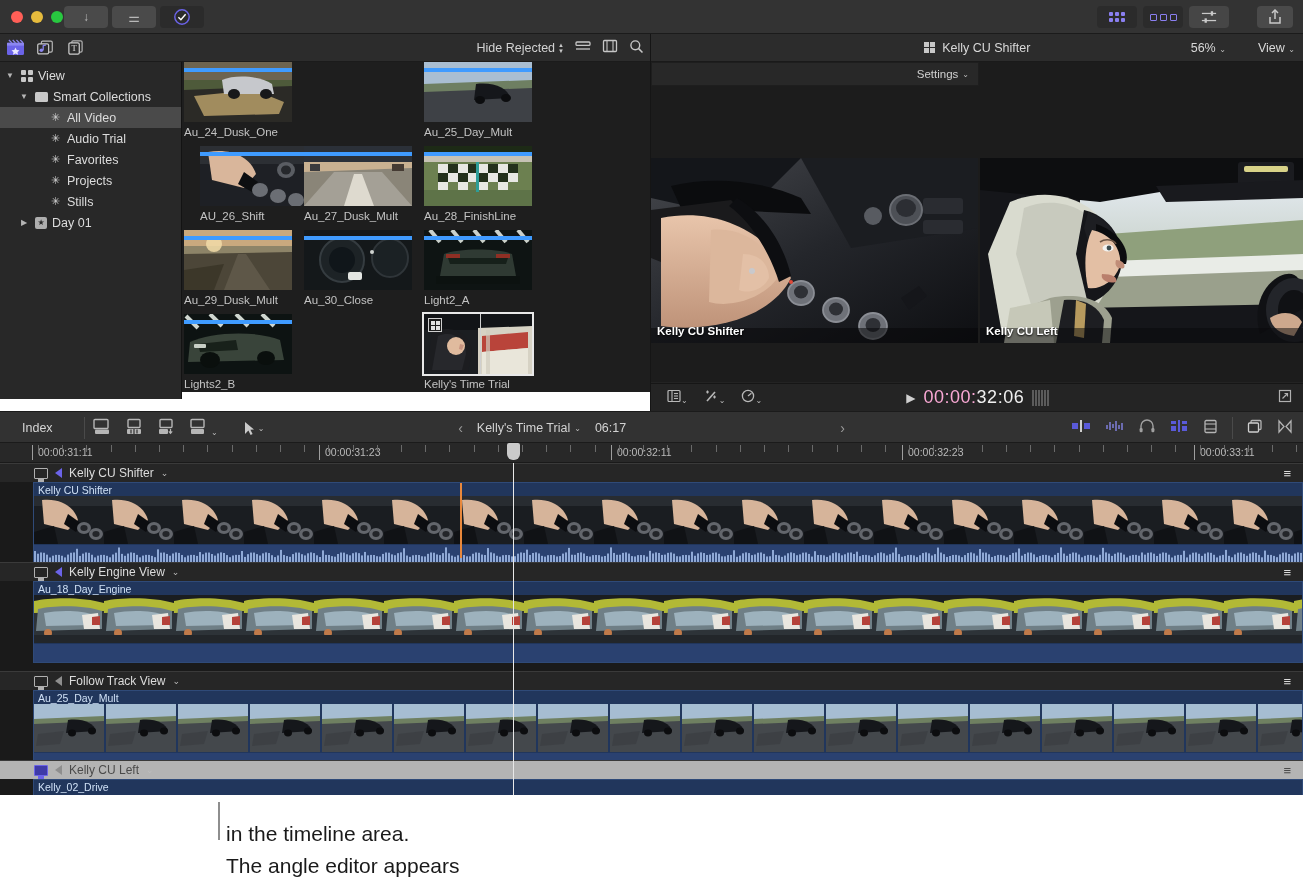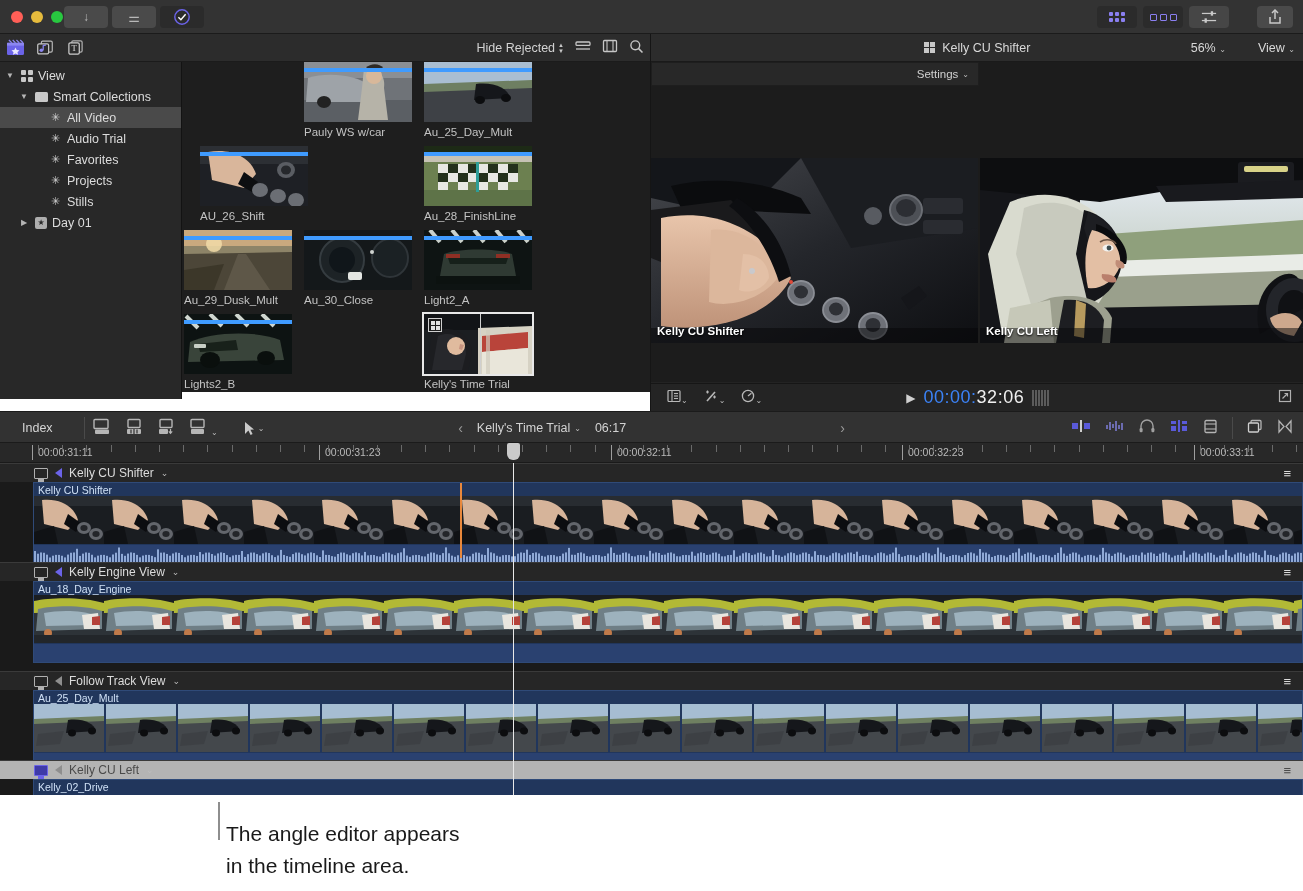--- a/index.html
+++ b/index.html
@@ -106,21 +106,21 @@
   .pane{ position:absolute; top:96px; height:185px; overflow:hidden; }
   .paneL{ left:0; width:327px; background:linear-gradient(160deg,#3a3c40 0%,#23252a 45%,#121316 100%); }
   .paneR{ left:329px; width:324px; background:linear-gradient(200deg,#5c5f55 0%,#3a3d38 40%,#9aa08c 100%); }
   .panelabel{ position:absolute; left:6px; bottom:6px; color:#fff; font-size:11.5px; font-weight:bold;
               text-shadow:0 1px 2px #000; }
   .vbot{ position:absolute; left:0; bottom:0; width:653px; height:28px; background:#242424;
          border-top:1px solid #161616; display:flex; align-items:center; }
   .vbl{ display:flex; gap:16px; align-items:center; padding-left:16px; color:#bdbdbd; font-size:12px; }
   .tcwrap{ position:absolute; left:0; right:0; display:flex; align-items:center; justify-content:center; gap:8px; }
   .tc{ font-family:"Liberation Sans", sans-serif; font-size:18px; letter-spacing:0.5px; }
-  .tc .dim{ color:#3b82f6; } .tc .bright{ color:#f0f0f0; }
+  .tc .dim{ color:#f9a8d4; } .tc .bright{ color:#f0f0f0; }
   .playg{ color:#cfcfcf; font-size:12px; }
   .barcode{ display:flex; gap:1.5px; }
   .barcode i{ width:1.5px; height:16px; background:#5b5b5b; display:block; }
   .vexp{ position:absolute; right:12px; color:#b5b5b5; font-size:12px; }
 
   
   .tlbar{ position:absolute; left:0; top:411px; width:1303px; height:32px;
           background:#323232; border-top:1px solid #1b1b1b; border-bottom:1px solid #1b1b1b; }
   .index{ position:absolute; left:22px; top:0; height:32px; display:flex; align-items:center;
           color:#d5d5d5; font-size:12.5px; }
@@ -321,32 +321,32 @@
         <span>Stills</span>
       </div>
       <div class="srow ind2">
         <span class="disc">▶</span>
         <span class="sqico">★</span>
         <span>Day 01</span>
       </div>
     </div>
 
   <div class="browser" id="browsergrid">
-      <div class="clip" style="left: 122px; top: 0px;">
+      <div class="clip" style="left: 2px; top: 0px;">
         <div class="thumb"><svg width="108" height="60" viewBox="0 0 108 60">
-            <rect width="108" height="60" fill="#6f7378"></rect>
-            <path d="M0 0h108v16H0z" fill="#8b8f94"></path>
-            <path d="M0 38h108v22H0z" fill="#5b5f64"></path>
-            <path d="M4 16 C22 10 52 12 66 24 L68 40 L2 40Z" fill="#9ea3a8"></path>
-            <ellipse cx="20" cy="40" rx="7" ry="6" fill="#222"></ellipse>
-            <path d="M60 6 C74 4 82 14 80 26 L84 58 L54 58 L58 26Z" fill="#b6b3a8"></path>
-            <circle cx="70" cy="14" r="8" fill="#d8b89a"></circle>
-            <path d="M62 6 C66 1 76 1 79 6 L78 10 L63 10Z" fill="#2e2a26"></path>
+            <rect width="108" height="60" fill="#3c3a32"></rect>
+            <path d="M0 0h108v22H0z" fill="#6d6450"></path>
+            <path d="M0 18h108v12H0z" fill="#4e5a3a"></path>
+            <path d="M0 28 L108 24 L108 60 L0 60Z" fill="#2b2a26"></path>
+            <path d="M10 34 L70 28 L100 40 L95 52 L20 54Z" fill="#c9ae72" opacity="0.75"></path>
+            <path d="M38 18 C52 12 76 14 88 22 L90 32 L40 32Z" fill="#c6c8cc"></path>
+            <ellipse cx="50" cy="32" rx="6" ry="5" fill="#17181a"></ellipse>
+            <ellipse cx="82" cy="32" rx="6" ry="5" fill="#17181a"></ellipse>
           </svg><div class="bluebar"></div></div>
-        <div class="cliplabel">Pauly WS w/car</div>
+        <div class="cliplabel">Au_24_Dusk_One</div>
       </div>
       <div class="clip" style="left: 242px; top: 0px;">
         <div class="thumb"><svg width="108" height="60" viewBox="0 0 108 60">
             <rect width="108" height="60" fill="#93a8bd"></rect>
             <path d="M0 0h108v26H0z" fill="#a9bed2"></path>
             <path d="M0 22 L108 18 L108 30 L0 34Z" fill="#6e7f62"></path>
             <path d="M0 30 L108 26 L108 60 L0 60Z" fill="#3e4146"></path>
             <path d="M52 22 C70 20 84 26 86 36 L50 38Z" fill="#15171b"></path>
             <ellipse cx="56" cy="38" rx="5" ry="4" fill="#0c0d0f"></ellipse>
             <ellipse cx="82" cy="36" rx="5" ry="4" fill="#0c0d0f"></ellipse>
@@ -359,20 +359,33 @@
             <path d="M0 0h108v18H0z" fill="#2c2f34"></path>
             <ellipse cx="86" cy="24" rx="9" ry="8" fill="#5a5d63"></ellipse>
             <ellipse cx="86" cy="24" rx="5" ry="4.5" fill="#26282c"></ellipse>
             <path d="M8 6 C30 2 50 10 56 28 L44 42 L12 34Z" fill="#d9b69b"></path>
             <path d="M44 26 L58 36 L52 46 L38 38Z" fill="#0d0e10"></path>
             <ellipse cx="60" cy="44" rx="8" ry="7" fill="#6b6e74"></ellipse>
             <ellipse cx="78" cy="50" rx="8" ry="7" fill="#6b6e74"></ellipse>
             <ellipse cx="96" cy="54" rx="8" ry="7" fill="#6b6e74"></ellipse>
           </svg><div class="bluebar"></div></div>
         <div class="cliplabel">AU_26_Shift</div>
+      </div>
+      <div class="clip" style="left: 122px; top: 84px;">
+        <div class="thumb"><svg width="108" height="60" viewBox="0 0 108 60">
+            <rect width="108" height="60" fill="#b8a78e"></rect>
+            <path d="M0 14h108v16H0z" fill="#c9b191"></path>
+            <path d="M0 0h108v16H0z" fill="#2b3038"></path>
+            <path d="M0 26 L108 22 L108 60 L0 60Z" fill="#8a8578"></path>
+            <path d="M30 26 L78 26 L108 60 L0 60Z" fill="#a4a096"></path>
+            <path d="M50 28 L58 28 L70 60 L40 60Z" fill="#dedacf"></path>
+            <rect x="6" y="18" width="10" height="7" fill="#3b3b3d"></rect>
+            <rect x="88" y="18" width="12" height="7" fill="#453b33"></rect>
+          </svg><div class="bluebar"></div></div>
+        <div class="cliplabel">Au_27_Dusk_Mult</div>
       </div>
       <div class="clip" style="left: 242px; top: 84px;">
         <div class="thumb"><svg width="108" height="60" viewBox="0 0 108 60">
             <rect width="108" height="60" fill="#6c8050"></rect>
             <path d="M0 0h108v10H0z" fill="#1d2a16"></path>
             <path d="M0 8h108v8H0z" fill="#c6c2b4"></path>
             <path d="M0 44h108v16H0z" fill="#5e7348"></path>
             <g fill="#e8e8e4">
               <rect x="14" y="18" width="10" height="9"></rect>
               <rect x="34" y="18" width="10" height="9"></rect>
@@ -1885,19 +1898,19 @@
           <div class="aname">Kelly_02_Drive</div>
         </div>
       </div>
       <div class="playhead" style="left: 513px; height: 332px;"></div>
       <div class="skimmer" style="left: 460px; top: 20px; height: 75px;"></div>
     </div>
 
   <div class="caption">
     <div class="capbar"></div>
     <div class="captext">
+      <div>in the timeline area.</div>
       <div>The angle editor appears</div>
-      <div>in the timeline area.</div>
     </div>
   </div>
 
 <div style="position: absolute; top: 443px; left: 507px; width: 13px; height: 17px; background: rgb(202, 202, 202); border-radius: 2px 2px 6px 6px; z-index: 40;"></div>
   </div>
 
 </body></html>

